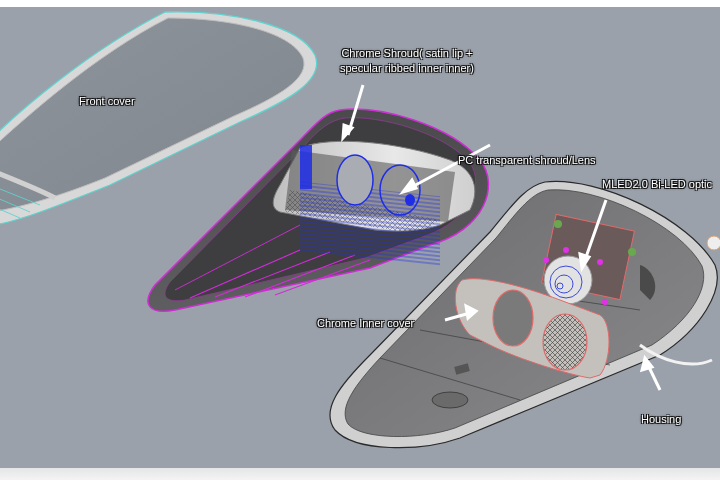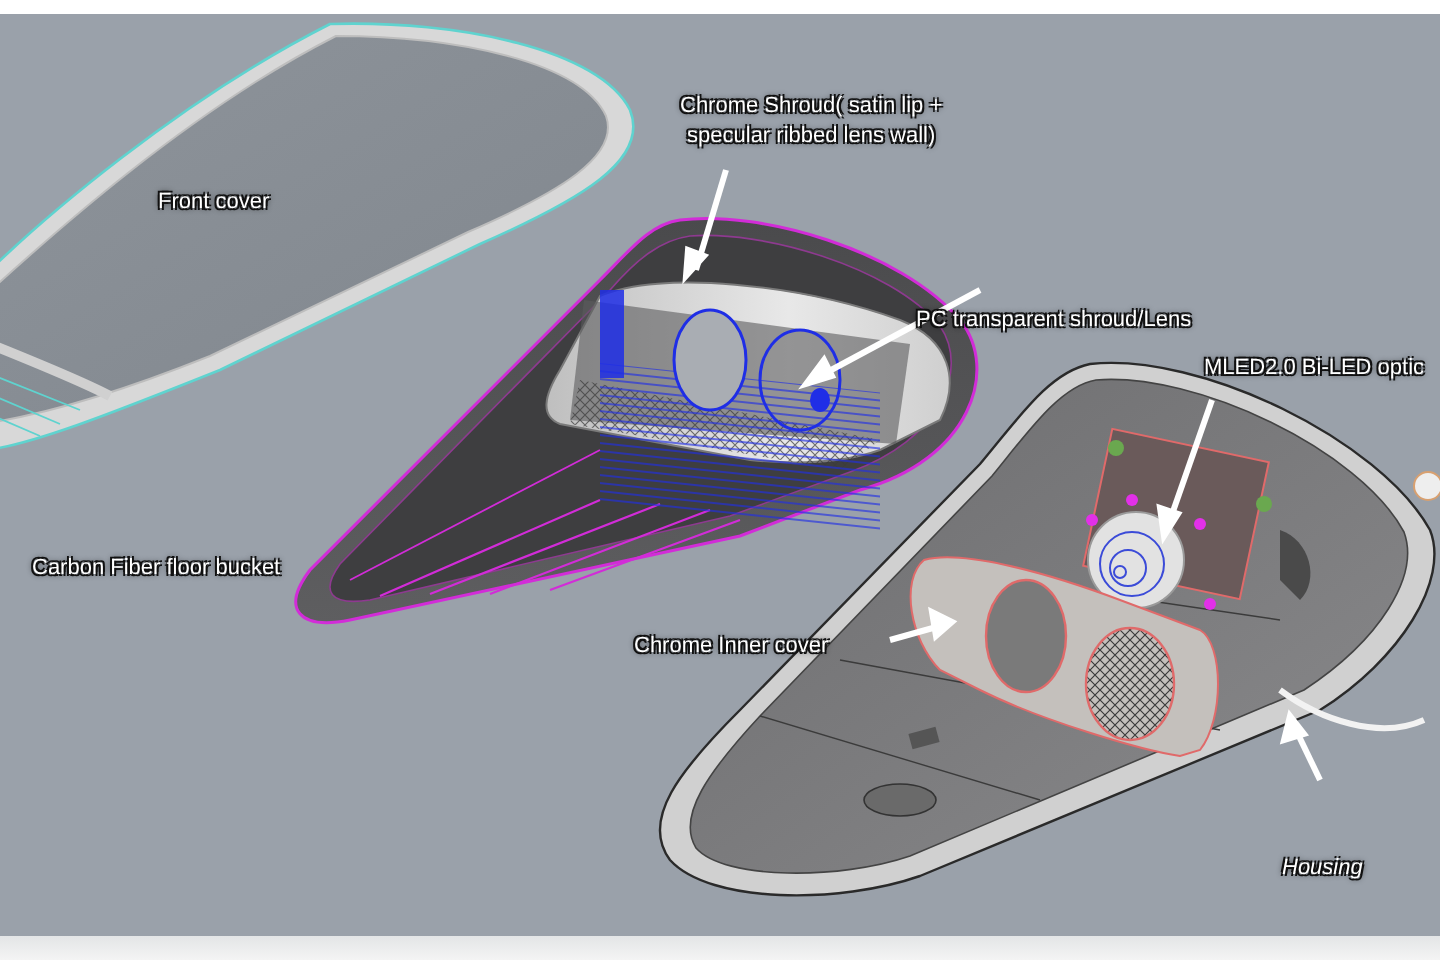--- a/index.html
+++ b/index.html
@@ -116,23 +116,22 @@
         <line x1="445" y1="320" x2="470" y2="313"></line>
         <polygon points="476,311 466,306 468,318"></polygon>
         <line x1="660" y1="390" x2="648" y2="365"></line>
         <polygon points="645,358 642,370 652,367"></polygon>
       </g>
     </svg>
 
     <div class="label" style="left:79px; top:87px;">Front cover</div>
     <div class="label center" style="left:340px; top:39px;">
       <div>Chrome Shroud( satin lip +</div>
-      <div>specular ribbed lens wall)</div>
+      <div>specular ribbed inner inner)</div>
     </div>
     <div class="label" style="left:458px; top:116px;margin-top:30px;">PC transparent shroud/Lens</div>
     <div class="label" style="left:575px; top:170px;margin-left:27px;">MLED2.0 Bi-LED optic</div>
-    <div class="label" style="left:16px; top:270px;">Carbon Fiber floor bucket</div>
     <div class="label" style="left:317px; top:309px;">Chrome Inner cover</div>
-    <div class="label" style="left:641px; top:420px;font-style:italic;">Housing</div>
+    <div class="label" style="left:641px; top:405px;">Housing</div>
   </div>
 
   <div class="bottomstrip"></div>
 </div>
 
 </body></html>

